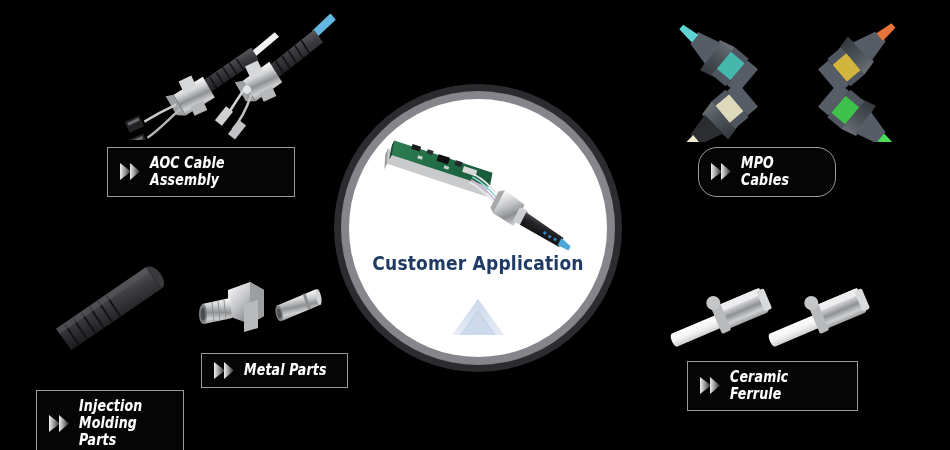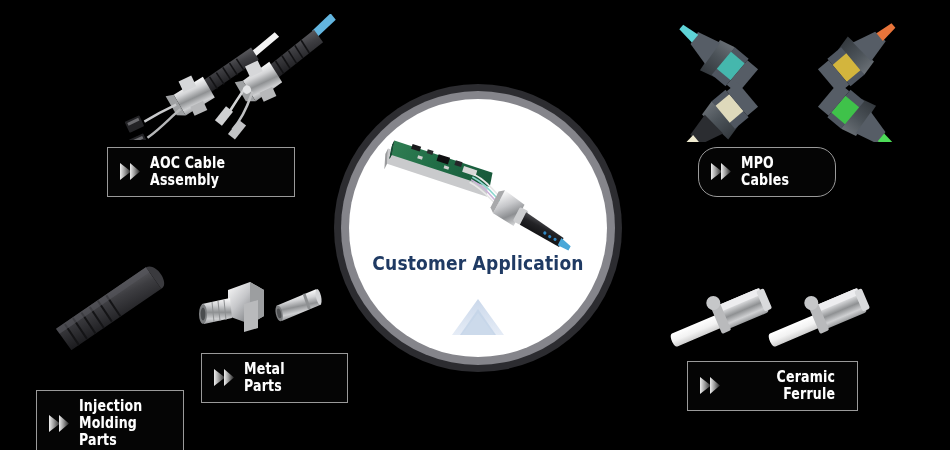--- a/index.html
+++ b/index.html
@@ -12,20 +12,21 @@
   .stage{position:absolute;inset:0;}
 
   
   .chip{
     position:absolute;
     display:flex;align-items:center;gap:9px;
     background:#050505;
     border:1px solid #9a9a9a;
     box-sizing:border-box;
     padding:7px 14px 7px 11px;
+    font-style:italic;
   }
   .chip .arrow{
     width:22px;height:19px;flex:0 0 auto;
     display:block;
   }
   .chip .txt{
     color:#ffffff;
     font-size:15px;
     font-weight:700;
     letter-spacing:.2px;
@@ -369,21 +370,21 @@
     <g transform="translate(98 0) rotate(-23 56 48)">
       <path d="M6 48 C2 48 2 62 6 62 L60 62 L60 48 Z" fill="url(#gCeramic)"></path>
       <rect x="58" y="40" width="46" height="26" rx="3" fill="url(#gChrome)"></rect>
       <rect x="58" y="40" width="46" height="7" fill="#ededef"></rect>
       <rect x="52" y="38" width="10" height="30" rx="2" fill="#b9babc"></rect>
       <circle cx="56" cy="36" r="7" fill="#c6c7c9"></circle>
       <rect x="100" y="42" width="8" height="22" rx="2" fill="#d9dadc"></rect>
     </g>
   </svg>
 
-  <div class="chip" style="left:687px;top:361px;width:171px;text-align:right;">
+  <div class="chip" style="left:687px;top:361px;width:171px;">
     <svg class="arrow" viewBox="0 0 22 19">
       <path d="M1 1 L12 9.5 L1 18 Z" fill="url(#gArrow)"></path>
       <path d="M11 1 L21 9.5 L11 18 Z" fill="url(#gArrow)"></path>
     </svg>
     <span class="txt">Ceramic Ferrule</span>
   </div>
 
 </div>
 
 </body></html>

